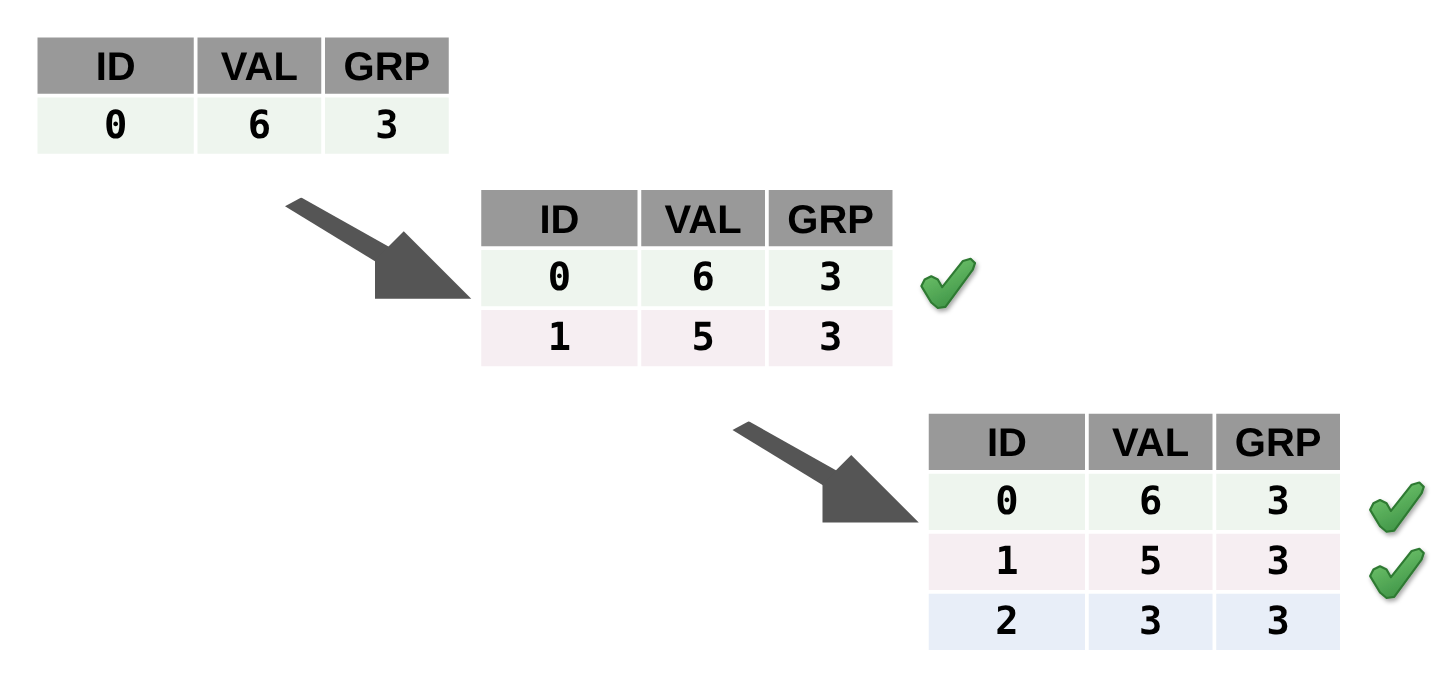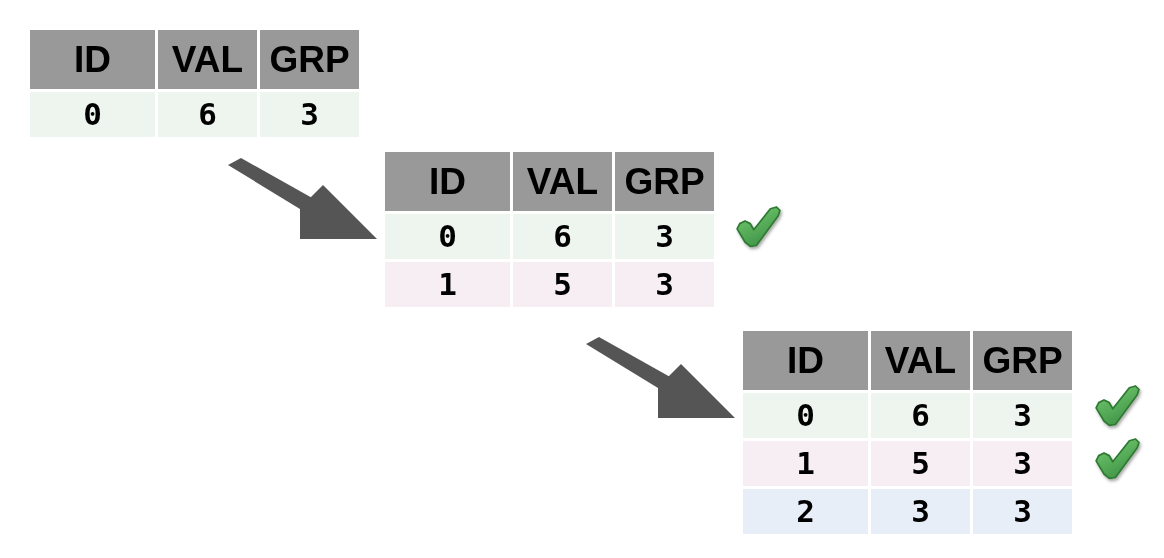--- a/index.html
+++ b/index.html
@@ -33,22 +33,22 @@
     margin: 0;
     text-align: center;
     vertical-align: middle;
     line-height: 1;
   }
   .tbl th {
     background: #999999;
     color: #000000;
     font-family: "Liberation Sans", sans-serif;
     font-weight: bold;
-    font-size: 37px;
-    height: 59px;
+    font-size: 32px;
+    height: 45px;
   }
   .tbl td {
     font-family: "DejaVu Sans Mono", monospace;
     font-weight: bold;
     font-size: 31px;
     color: #000000;
     height: 45px;
   }
   .r-green { background: #eef5ee; }
   .r-pink  { background: #f6eef2; }

